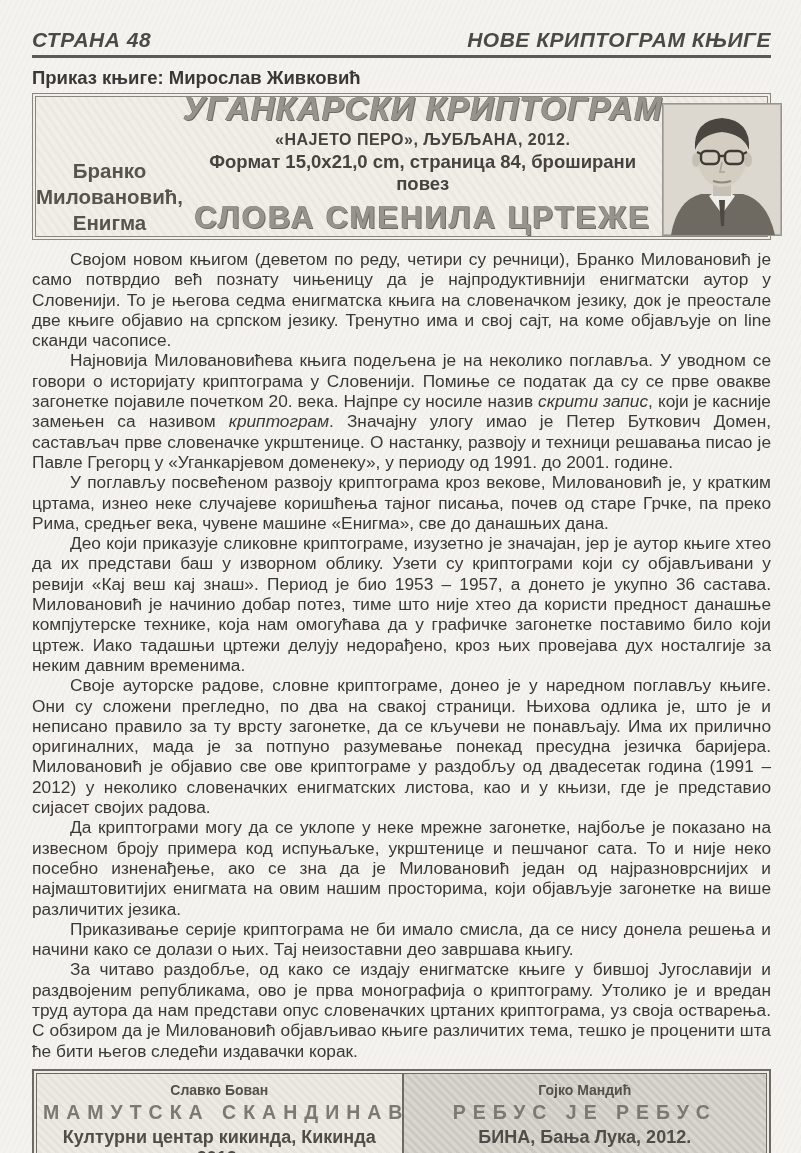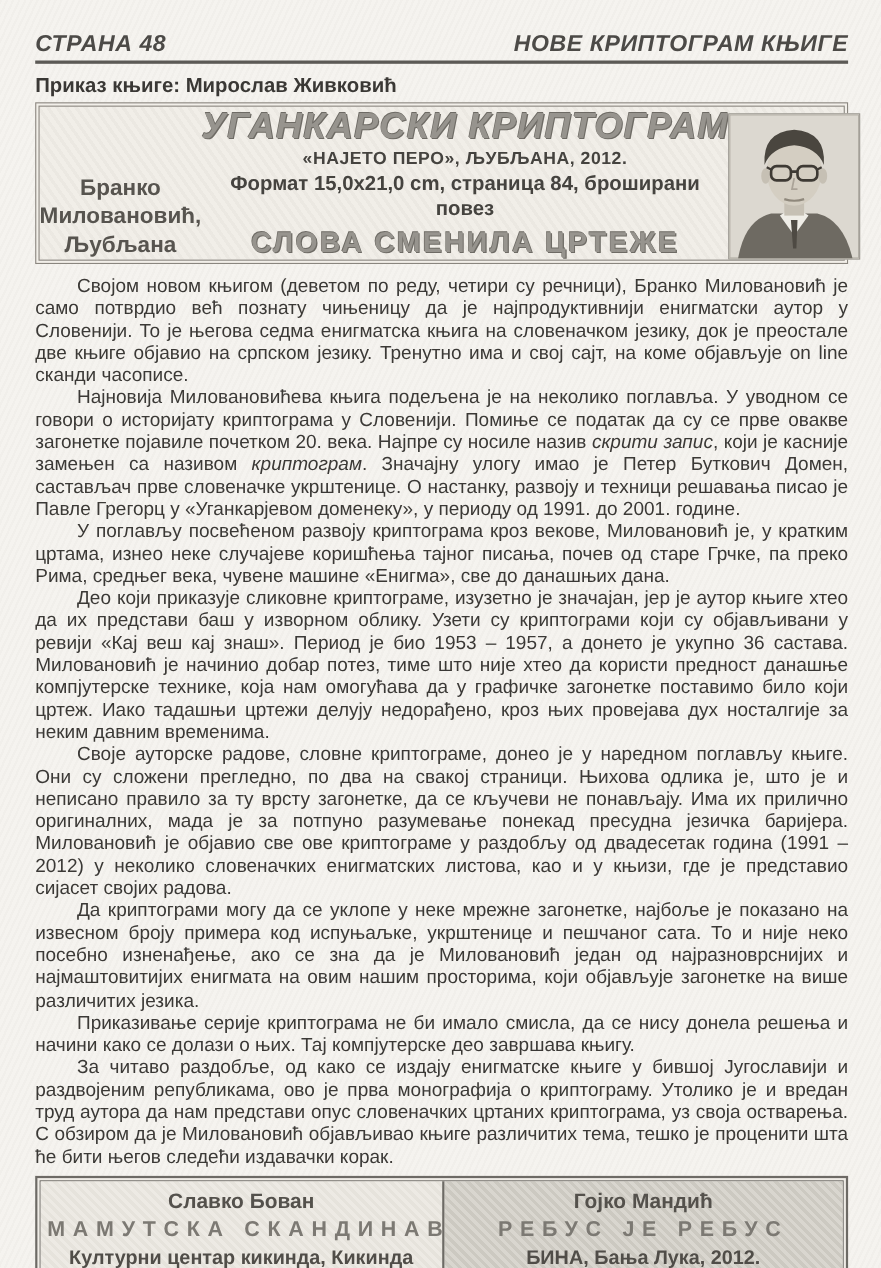--- a/index.html
+++ b/index.html
@@ -22,37 +22,37 @@
   .book-inner{display:flex;align-items:flex-end;height:139px;background:
       repeating-linear-gradient(55deg, rgba(130,125,115,0.05) 0 3px, rgba(255,255,255,0) 3px 7px),
       #f1eee8;}
   .author-col{width:188px;display:flex;flex-direction:column;justify-content:center;
     text-align:center;font-weight:bold;font-size:20.5px;line-height:26px;color:#57544f;}
   .center-col{flex:1;text-align:center;padding-top:6px;}
   .book-title{font-weight:bold;font-style:italic;font-size:33px;letter-spacing:1px;
     color:#97948e;text-shadow:1px 1px 0 #6e6b65, -0.5px -0.5px 0 #6e6b65;white-space:nowrap;}
   .book-publisher{font-weight:bold;font-size:16px;color:#45433f;margin-top:3px;letter-spacing:.5px;}
   .book-format{font-weight:bold;font-size:18.5px;color:#45433f;margin-top:2px;}
-  .book-subtitle{font-weight:bold;font-size:26px;letter-spacing:2px;color:#97948e;
+  .book-subtitle{font-weight:bold;font-size:31px;letter-spacing:2px;color:#97948e;
     text-shadow:1px 1px 0 #6e6b65, -0.5px -0.5px 0 #6e6b65;margin-top:5px;white-space:nowrap;}
   .photo-col{width:132px;display:flex;align-items:center;justify-content:center;}
   .photo-frame{border:1px solid #9a968f;background:#ddd9d1;width:118px;height:131px;}
   
   .article{margin-top:9px;font-size:17.3px;line-height:20.3px;text-align:justify;color:#3b3936;}
   .article p{margin:0;text-indent:38px;}
   .article i{font-style:italic;}
   
   .ann{margin-top:8px;border:2px solid #6d6a65;padding:2px;background:#efece6;}
   .ann-inner{border:1px solid #6d6a65;display:flex;}
   .ann-cell{width:50%;box-sizing:border-box;text-align:center;padding:8px 6px 9px 6px;
     font-weight:bold;}
   .ann-left{background:repeating-linear-gradient(45deg,#edeae4 0 3px,#e6e3dc 3px 6px);}
   .ann-right{border-left:2px solid #6d6a65;
     background:repeating-linear-gradient(45deg,#d9d6cf 0 3px,#ccc9c1 3px 6px);}
-  .ann-author{font-size:19px;color:#54514c;}
+  .ann-author{font-size:14px;color:#54514c;}
   .ann-title{font-size:19.5px;letter-spacing:7px;color:#7c7973;margin-top:3px;white-space:nowrap;}
   .ann-line{font-size:18px;color:#504d48;margin-top:3px;}
 </style>
 </head>
 <body>
 
 <div class="page">
 
   <div class="top-header">
     <span>СТРАНА 48</span>
@@ -60,21 +60,21 @@
   </div>
   <div class="top-rule"></div>
 
   <div class="byline">Приказ књиге: Мирослав Живковић</div>
 
   <div class="dbox">
     <div class="dbox-inner book-inner">
       <div class="author-col">
         <span>Бранко</span>
         <span>Миловановић,</span>
-        <span>Љубљана</span>
+        <span>Енигма</span>
       </div>
       <div class="center-col">
         <div class="book-title">УГАНКАРСКИ КРИПТОГРАМ</div>
         <div class="book-publisher">«НАЈЕТО ПЕРО», ЉУБЉАНА, 2012.</div>
         <div class="book-format">Формат 15,0x21,0 cm, страница 84, броширани повез</div>
         <div class="book-subtitle">СЛОВА СМЕНИЛА ЦРТЕЖЕ</div>
       </div>
       <div class="photo-col">
         <div class="photo-frame">
           <svg width="118" height="131" viewBox="0 0 118 131" xmlns="http://www.w3.org/2000/svg">
@@ -110,21 +110,21 @@
     </div>
   </div>
 
   <div class="article">
     <p>Својом новом књигом (деветом по реду, четири су речници), Бранко Миловановић је само потврдио већ познату чињеницу да је најпродуктивнији енигматски аутор у Словенији. То је његова седма енигматска књига на словеначком језику, док је преостале две књиге објавио на српском језику. Тренутно има и свој сајт, на коме објављује on line сканди часописе.</p>
     <p><span>Најновија Миловановићева књига подељена је на неколико поглавља. У уводном се говори о историјату криптограма у Словенији. Помиње се податак да су се прве овакве загонетке појавиле почетком 20. века. Најпре су носиле назив </span><i>скрити запис</i><span>, који је касније замењен са називом </span><i>криптограм</i><span>. Значајну улогу имао је Петер Буткович Домен, састављач прве словеначке укрштенице. О настанку, развоју и техници решавања писао је Павле Грегорц у «Уганкарјевом доменеку», у периоду од 1991. до 2001. године.</span></p>
     <p>У поглављу посвећеном развоју криптограма кроз векове, Миловановић је, у кратким цртама, изнео неке случајеве коришћења тајног писања, почев од старе Грчке, па преко Рима, средњег века, чувене машине «Енигма», све до данашњих дана.</p>
     <p>Део који приказује сликовне криптограме, изузетно је значајан, јер је аутор књиге хтео да их представи баш у изворном облику. Узети су криптограми који су објављивани у ревији «Кај веш кај знаш». Период је био 1953 – 1957, а донето је укупно 36 састава. Миловановић је начинио добар потез, тиме што није хтео да користи предност данашње компјутерске технике, која нам омогућава да у графичке загонетке поставимо било који цртеж. Иако тадашњи цртежи делују недорађено, кроз њих провејава дух носталгије за неким давним временима.</p>
     <p>Своје ауторске радове, словне криптограме, донео је у наредном поглављу књиге. Они су сложени прегледно, по два на свакој страници. Њихова одлика је, што је и неписано правило за ту врсту загонетке, да се кључеви не понављају. Има их прилично оригиналних, мада је за потпуно разумевање понекад пресудна језичка баријера. Миловановић је објавио све ове криптограме у раздобљу од двадесетак година (1991 – 2012) у неколико словеначких енигматских листова, као и у књизи, где је представио сијасет својих радова.</p>
     <p>Да криптограми могу да се уклопе у неке мрежне загонетке, најбоље је показано на извесном броју примера код испуњаљке, укрштенице и пешчаног сата. То и није неко посебно изненађење, ако се зна да је Миловановић један од најразноврснијих и најмаштовитијих енигмата на овим нашим просторима, који објављује загонетке на више различитих језика.</p>
-    <p>Приказивање серије криптограма не би имало смисла, да се нису донела решења и начини како се долази о њих. Тај компјутерске део завршава књигу.</p>
+    <p>Приказивање серије криптограма не би имало смисла, да се нису донела решења и начини како се долази о њих. Тај неизоставни део завршава књигу.</p>
     <p>За читаво раздобље, од како се издају енигматске књиге у бившој Југославији и раздвојеним републикама, ово је прва монографија о криптограму. Утолико је и вредан труд аутора да нам представи опус словеначких цртаних криптограма, уз своја остварења. С обзиром да је Миловановић објављивао књиге различитих тема, тешко је проценити шта ће бити његов следећи издавачки корак.</p>
   </div>
 
   <div class="ann">
     <div class="ann-inner">
       <div class="ann-cell ann-left">
         <div class="ann-author">Славко Бован</div>
         <div class="ann-title">МАМУТСКА СКАНДИНАВКА</div>
         <div class="ann-line">Културни центар кикинда, Кикинда 2012.</div>
 

